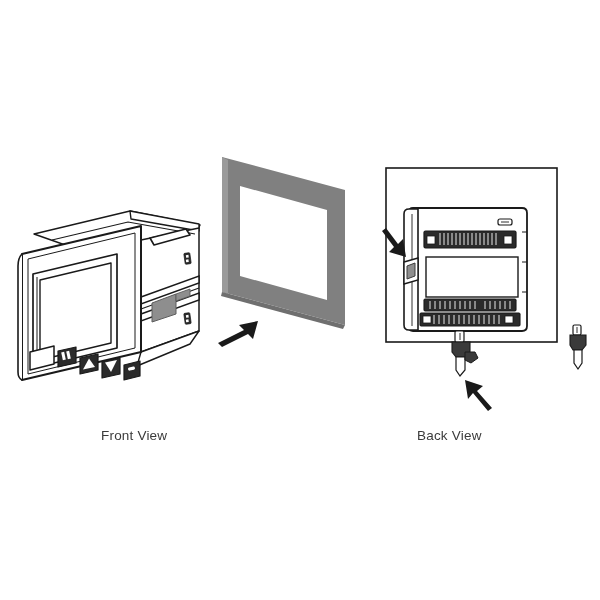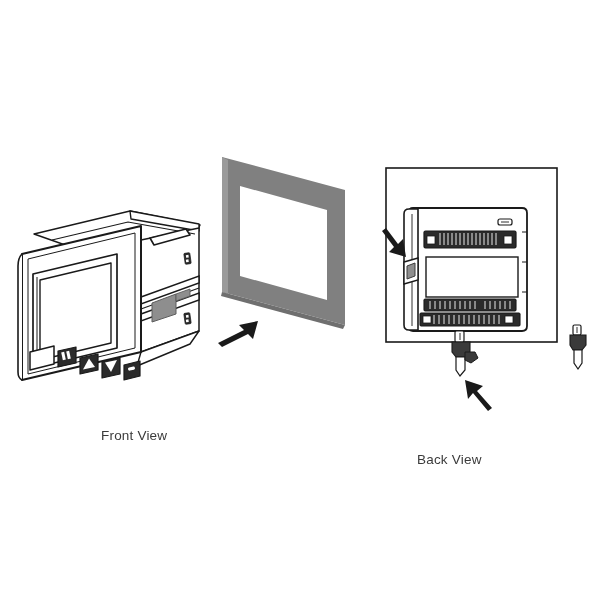--- a/index.html
+++ b/index.html
@@ -34,21 +34,21 @@
     color: #3b3b3b;
     letter-spacing: 0.2px;
     white-space: nowrap;
   }
   #caption-front {
     left: 101px;
     top: 428px;
   }
   #caption-back {
     left: 417px;
-    top: 452px;
+    top: 428px;
   }
 </style>
 </head>
 <body>
 
 <div id="stage">
 
   <svg id="diagram" viewBox="0 0 600 600">
     <defs>
       <clipPath id="clipScreen">

